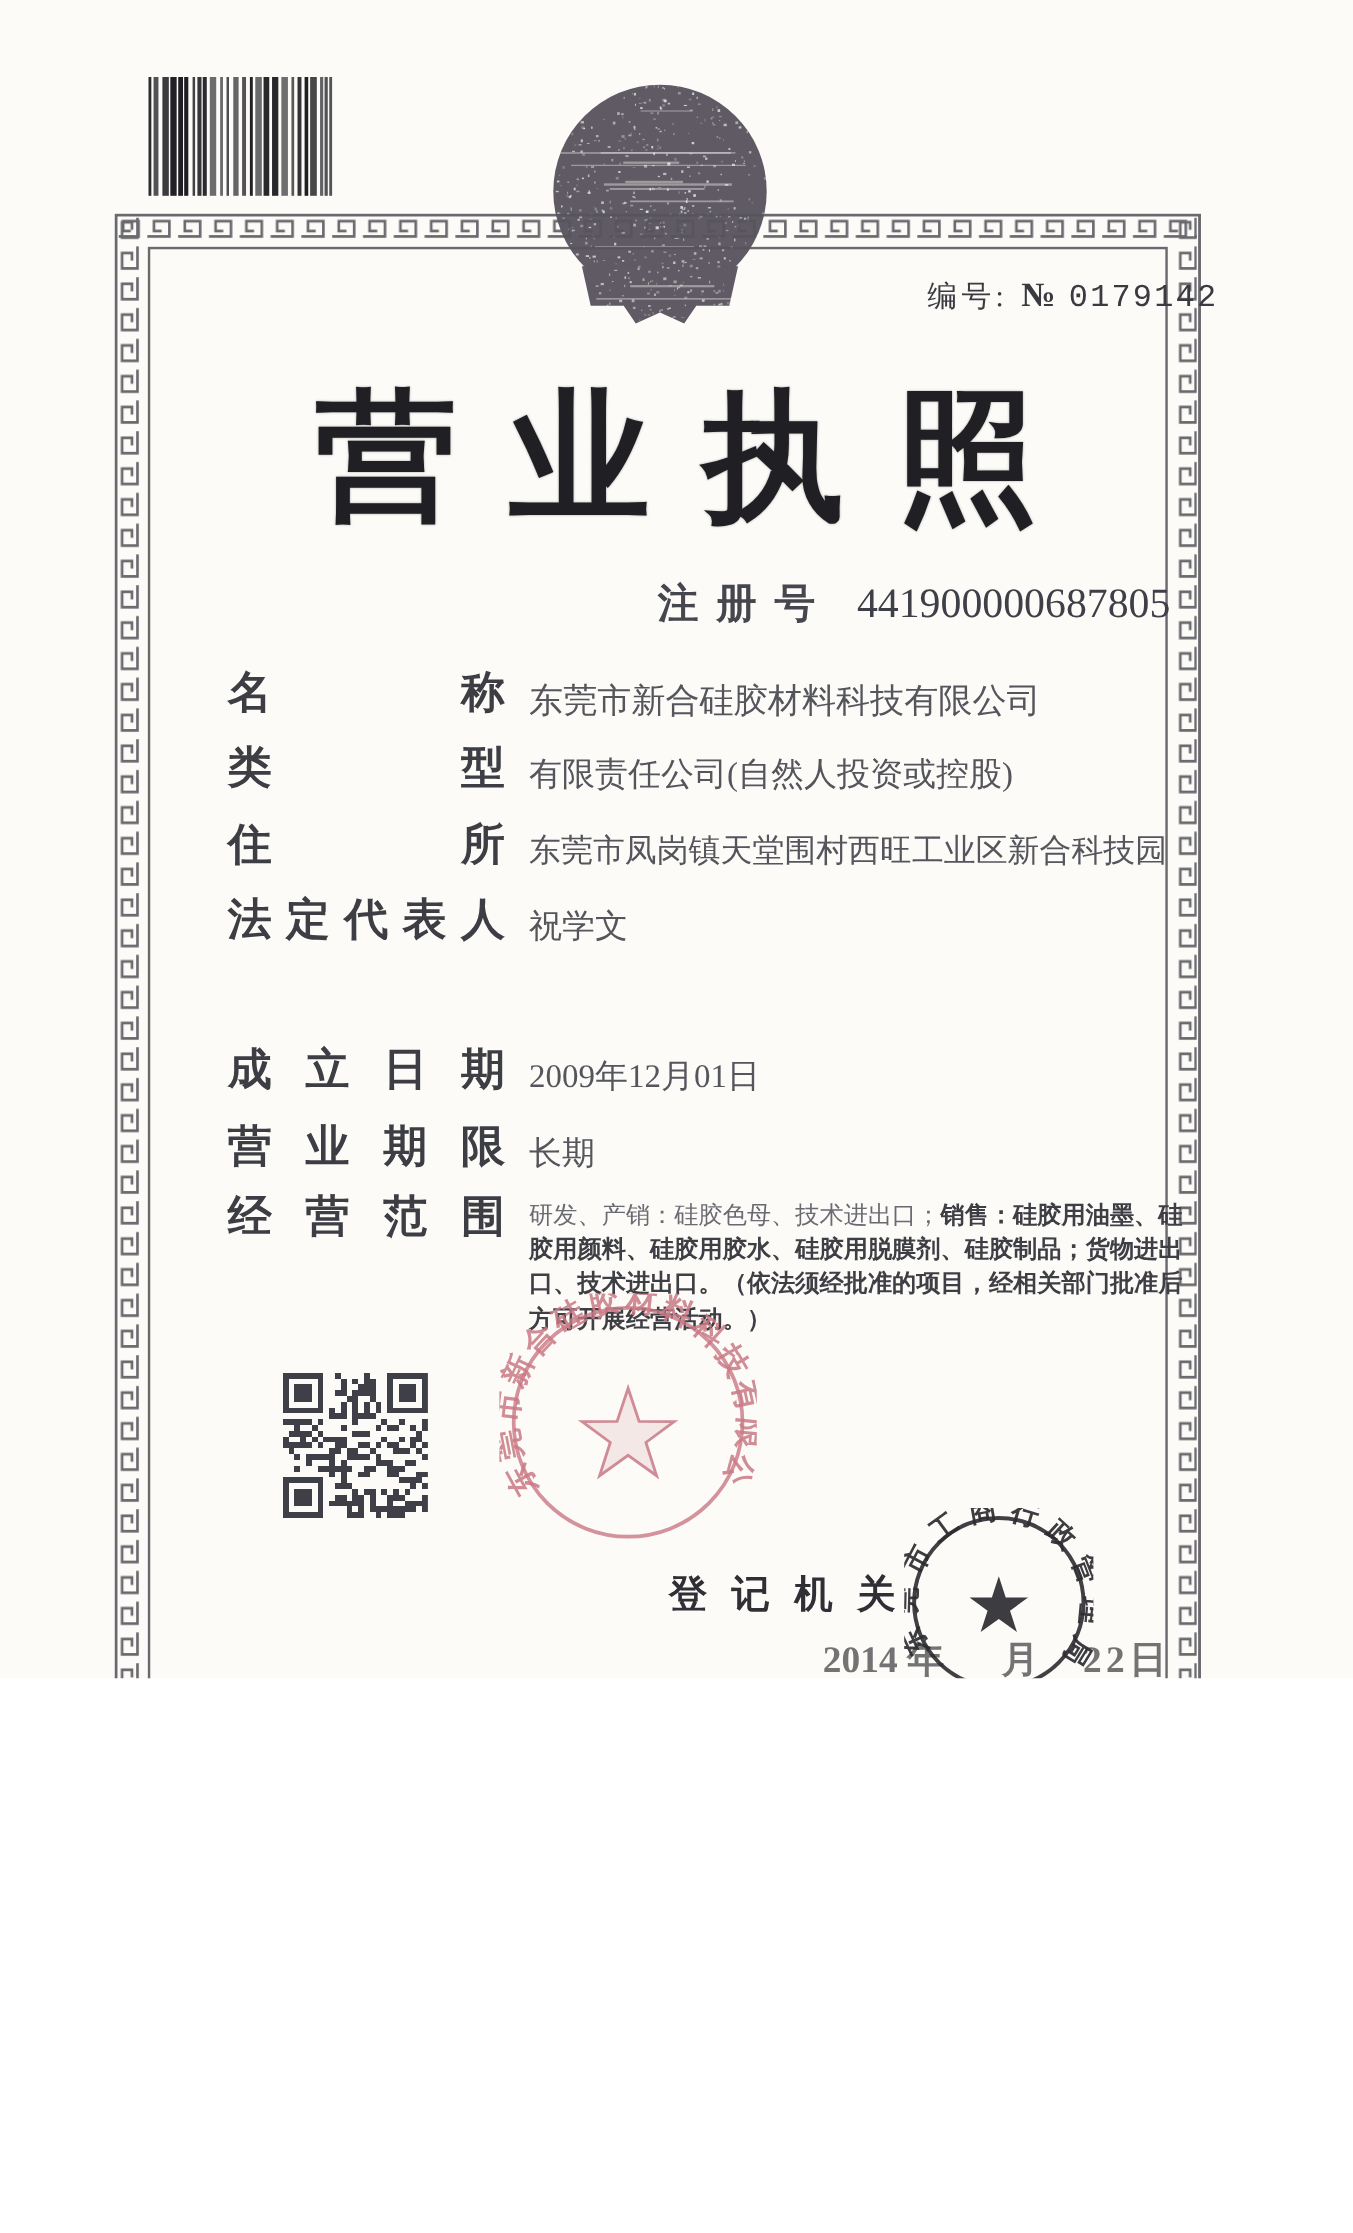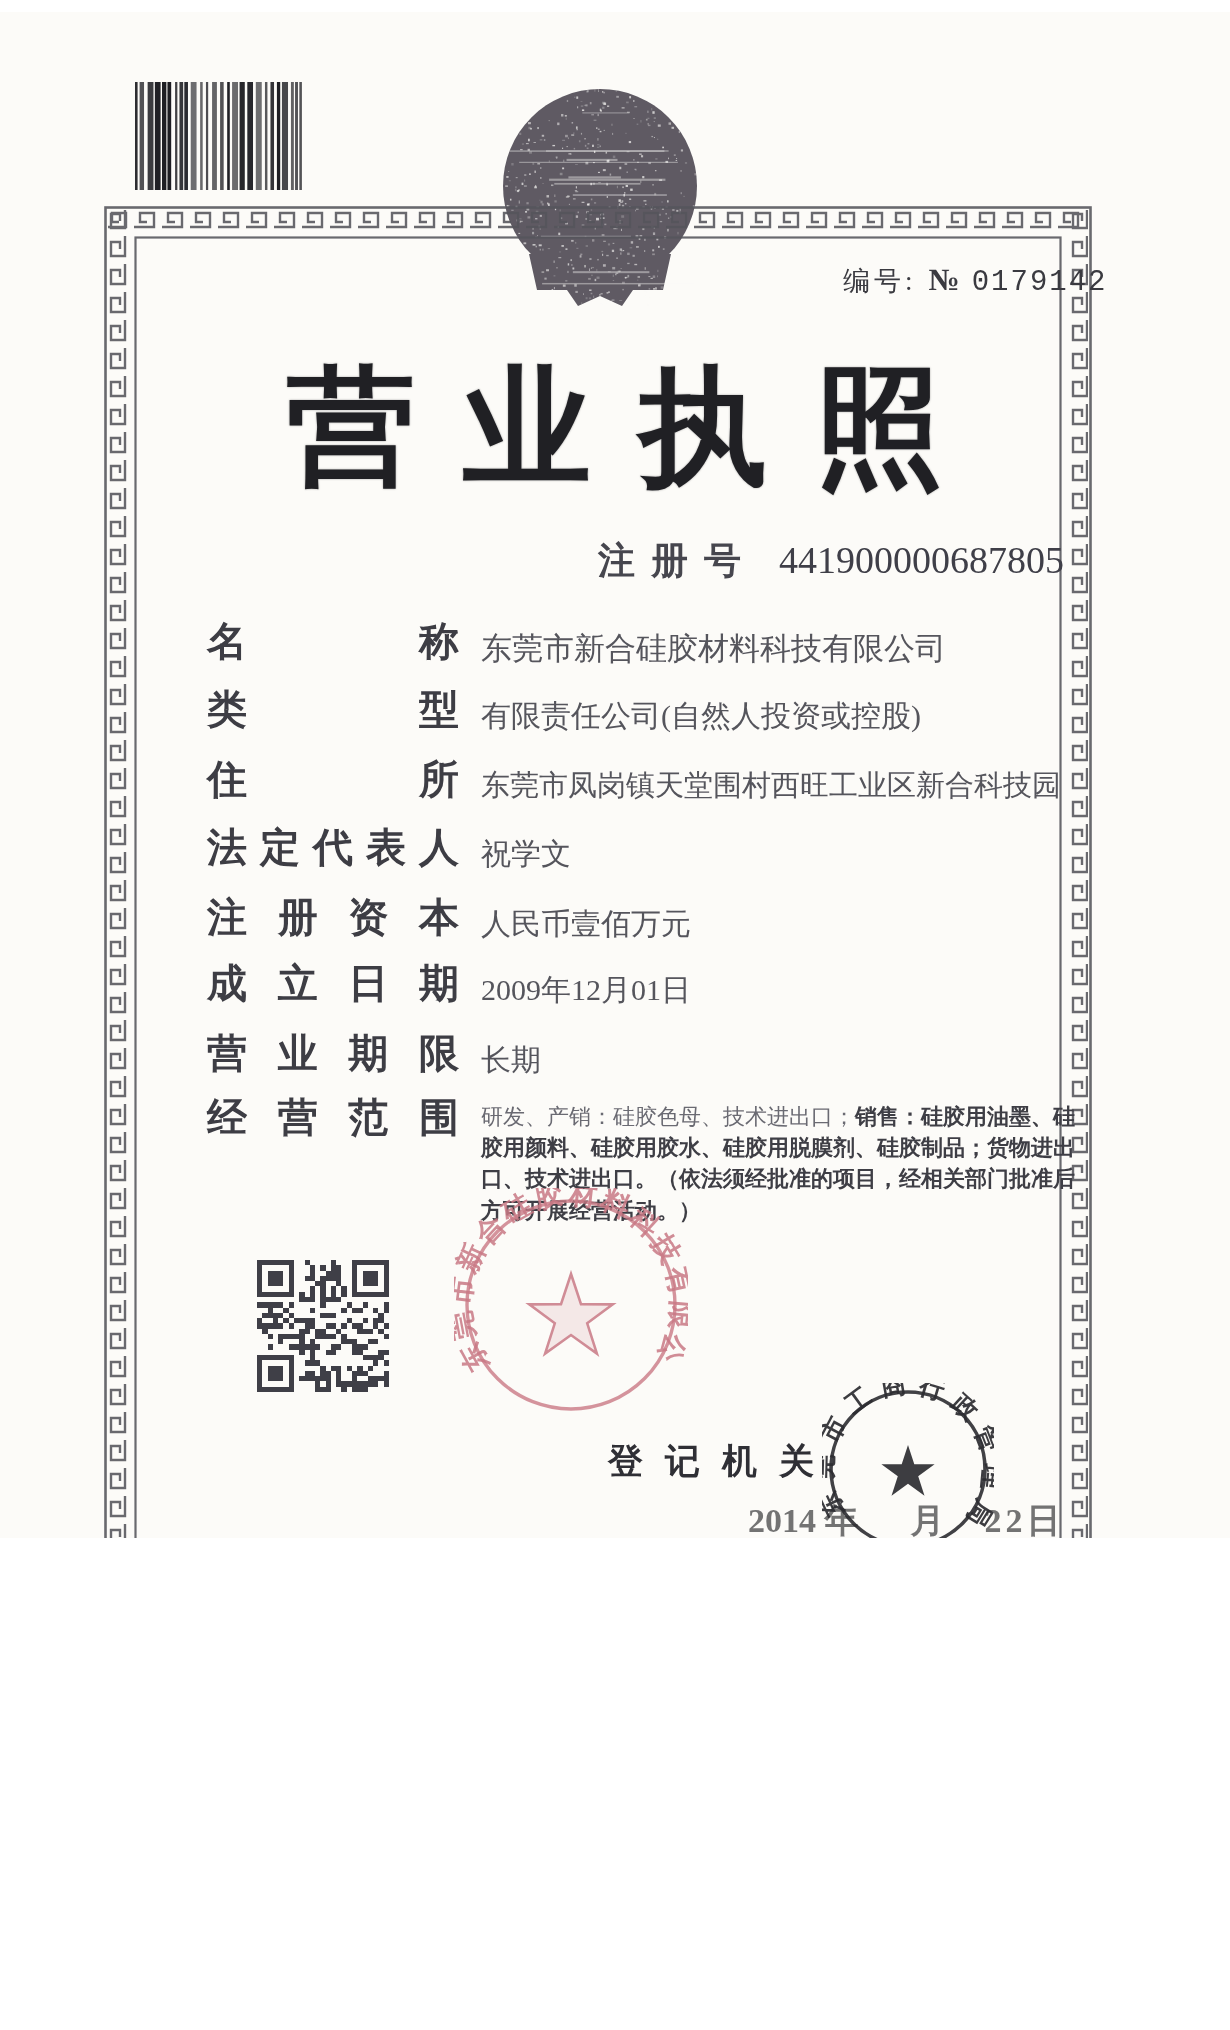--- a/index.html
+++ b/index.html
@@ -1,17 +1,17 @@
 <!DOCTYPE html>
 <html><head>
 <meta charset="utf-8">
 <style>
   html,body{margin:0;padding:0;background:#ffffff;}
   .page{position:relative;width:1230px;height:1526px;background:#fcfbf8;overflow:hidden;
-        font-family:"Liberation Serif",serif;color:#3c3c42;margin-top:12px;}
+        font-family:"Liberation Serif",serif;color:#3c3c42;}
   
   .frame-svg{position:absolute;left:104px;top:194px;opacity:.88;}
   .emblem{position:absolute;left:495px;top:74px;opacity:.95;}
   .barcode-svg{position:absolute;left:133px;top:70px;}
   
   .serial{position:absolute;left:843px;top:250px;display:flex;align-items:baseline;gap:12px;color:#3a3a40;}
   .serial .lab{font-size:27px;letter-spacing:4px;}
   .serial .nosym{font-weight:bold;font-size:31px;}
   .serial .num{font-size:29px;font-family:"Liberation Mono",monospace;letter-spacing:2px;}
   
@@ -579,24 +579,20 @@
     <span class="val big">东莞市新合硅胶材料科技有限公司</span>
   </div>
   <div class="row" style="top:746px">
     <span class="lbl">住所</span>
     <span class="val addr">东莞市凤岗镇天堂围村西旺工业区新合科技园</span>
   </div>
   <div class="row" style="top:814px">
     <span class="lbl">法定代表人</span>
     <span class="val">祝学文</span>
   </div>
-  <div class="row" style="top:884px">
-    <span class="lbl">注册资本</span>
-    <span class="val">人民币壹佰万元</span>
-  </div>
   <div class="row" style="top:950px">
     <span class="lbl">成立日期</span>
     <span class="val">2009年12月01日</span>
   </div>
   <div class="row" style="top:1020px">
     <span class="lbl">营业期限</span>
     <span class="val">长期</span>
   </div>
   <div class="row" style="top:1084px">
     <span class="lbl">经营范围</span>

